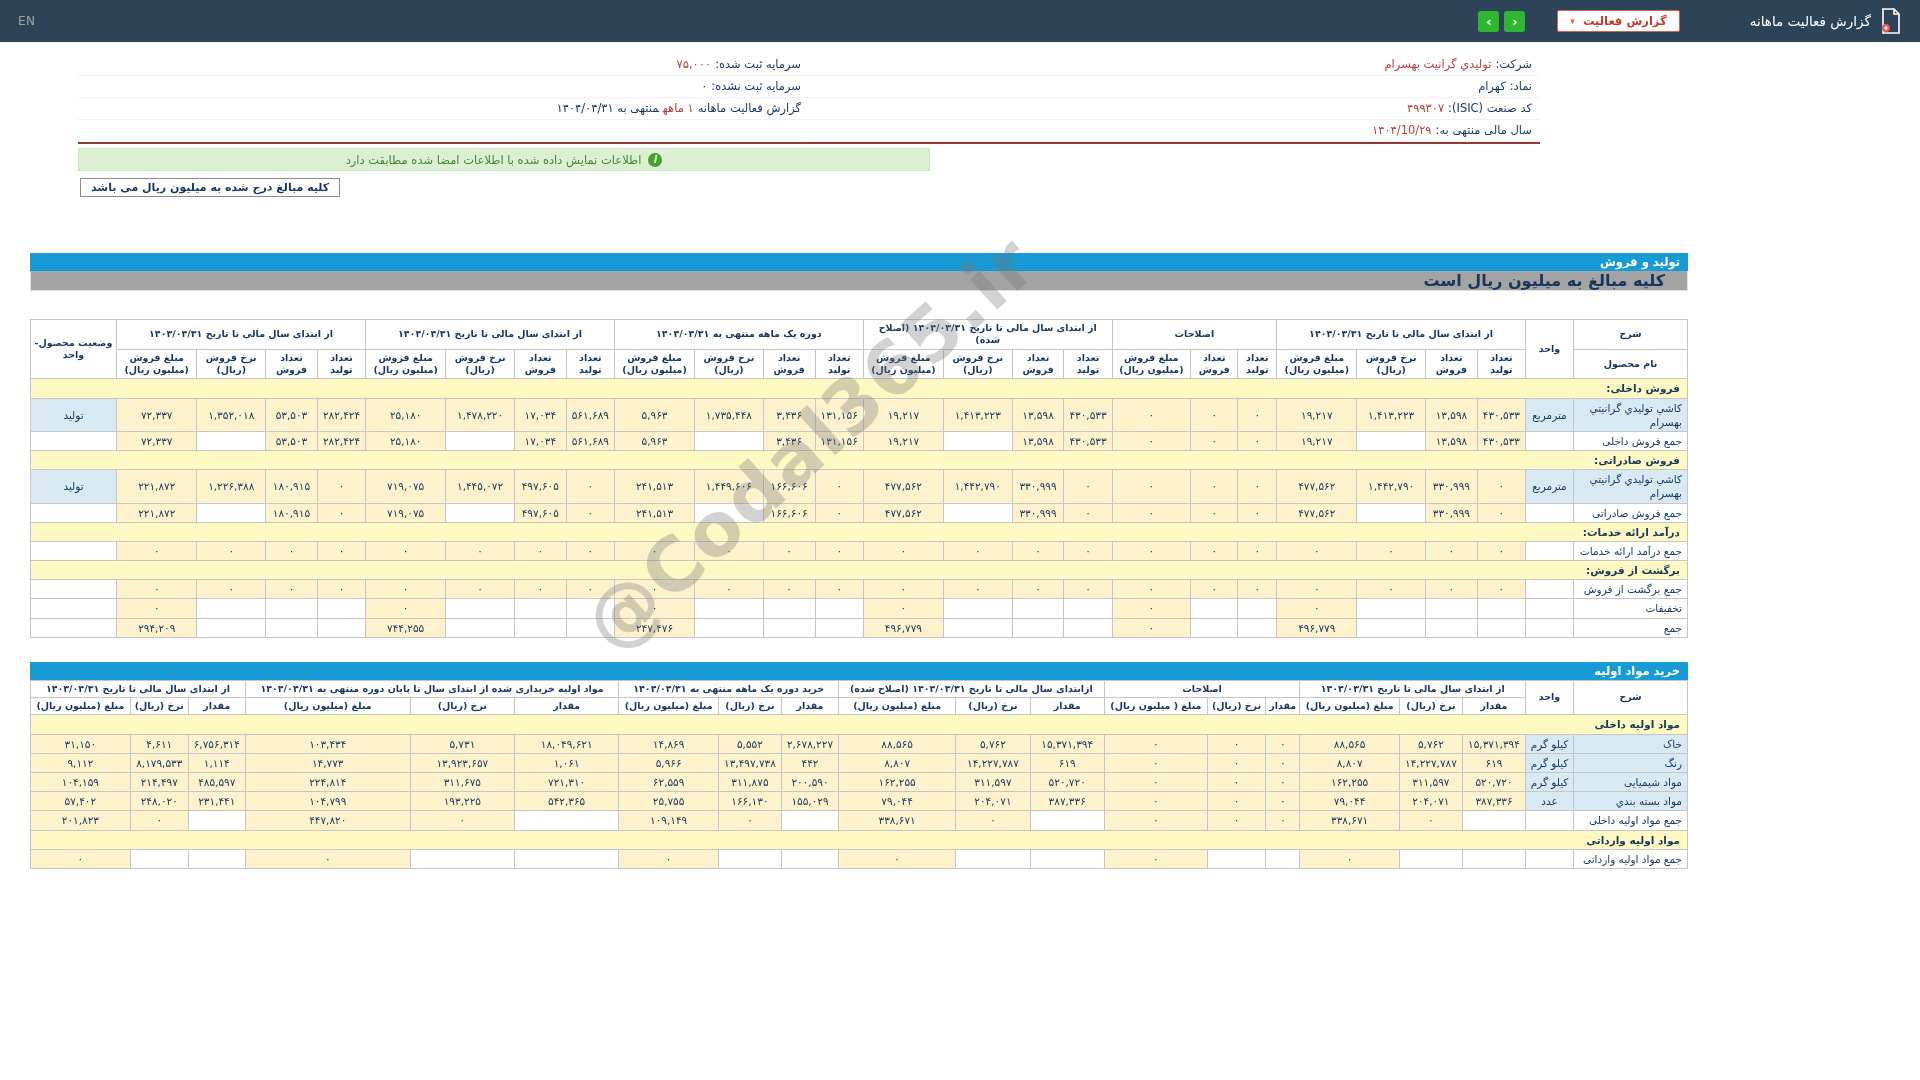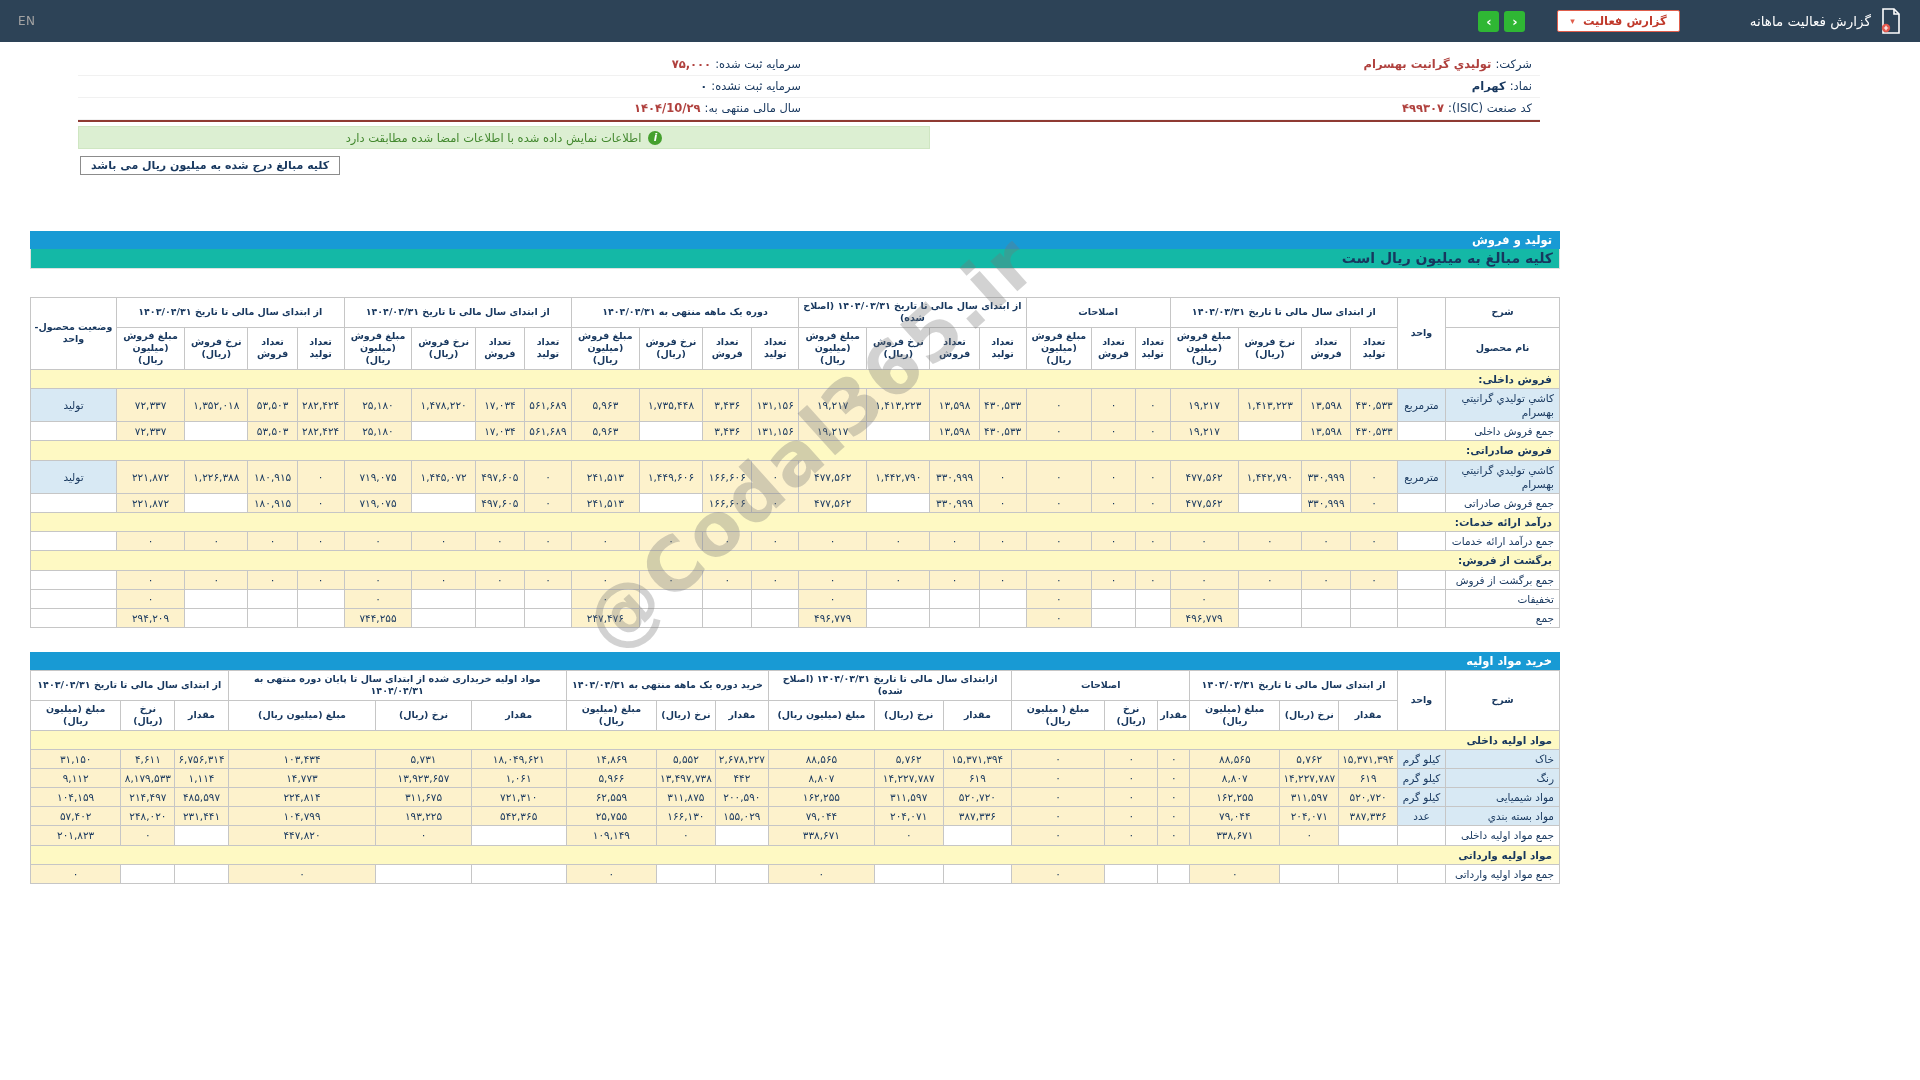--- a/index.html
+++ b/index.html
@@ -20,35 +20,35 @@
 .nav-btn{width:21px;height:21px;background:#2fb734;border:none;border-radius:3px;color:#fff;font-weight:bold;
   font-size:13px;line-height:1;cursor:pointer;display:flex;align-items:center;justify-content:center;font-family:inherit;}
 .en-link{color:#a3a3a3;font-size:12px;text-decoration:none;cursor:pointer;letter-spacing:.5px;}
 
 .info-block{width:1462px;margin:12px auto 0 78px;border-bottom:2px solid #8f3a32;}
 .info-grid{display:grid;grid-template-columns:1fr 1fr;}
 .info-line{padding:2px 8px;font-size:11.5px;line-height:17px;border-bottom:1px solid #f1f1f1;background:#fff;white-space:nowrap;}
 .info-line .lbl{font-weight:normal;color:#17375e;}
 .info-line .red{color:#b0413e;}
 .info-line .plain{color:#17375e;}
-.info-line span{margin-left:4px;font-weight:bold;}
+.info-line span{margin-left:4px;}
 
 .notice-bar{width:852px;margin:4px auto 0 78px;background:#dcefd2;border:1px solid #cfe6c2;color:#43882f;
   font-size:11.5px;height:23px;display:flex;align-items:center;justify-content:center;gap:7px;}
 .info-icon{width:14px;height:14px;border-radius:50%;background:#45a02e;color:#fff;font-size:10px;font-weight:bold;
   display:flex;align-items:center;justify-content:center;font-style:italic;flex:0 0 auto;}
 .amounts-note{display:table;margin:7px auto 0 80px;border:1px solid #8c8c8c;padding:2px 10px;font-size:11px;
   font-weight:bold;color:#17375e;background:#fff;}
 
-.main{width:1530px;margin:16px auto 0 30px;}
+.main{width:1658px;margin:16px auto 0 30px;}
 .section-header{background:#189ad4;color:#fff;font-weight:bold;font-size:11.5px;padding:2px 8px;line-height:14px;}
 .section-header.first{margin-top:56px;}
 .section-header.second{margin-top:24px;}
-.section-subtitle{border:1px solid #e0e0e0;border-top:none;font-weight:bold;font-size:14px;color:#17375e;
-  padding:2px 6px;background:#14b8a6;margin-bottom:28px;line-height:15px;}
+.section-subtitle{border:1px solid #e0e0e0;border-top:none;font-weight:bold;font-size:16px;color:#17375e;
+  padding:2px 22px;background:#a3a3a3;margin-bottom:28px;line-height:15px;}
 
 .data-table{width:100%;border-collapse:collapse;table-layout:auto;background:#fff;}
 .data-table th,.data-table td{border:1px solid #c6c6c6;padding:2px 3px;color:#17375e;vertical-align:middle;text-align:center;}
 .data-table th{font-weight:bold;background:#fff;font-size:9.5px;line-height:1.3;padding:2px 2px;}
 .data-table td{font-size:10.5px;line-height:1.35;}
 .data-table td.section{background:#fef9c3;text-align:right;font-weight:bold;padding-right:7px;}
 .data-table td.wheat{background:#fdf2cc;}
 .data-table td.empty{background:#fff;}
 .data-table td.bluec{background:#d8e9f4;}
 .data-table .name-cell{width:114px;min-width:114px;text-align:right;padding-right:5px;}
@@ -84,20 +84,21 @@
   <a class="en-link">EN</a>
 </div>
 
 <div class="info-block">
   <div class="info-grid" id="info-grid">
       <div class="info-line"><span class="lbl">شرکت:</span><span class="red">توليدي گرانيت بهسرام</span></div>
       <div class="info-line"><span class="lbl">سرمایه ثبت شده:</span><span class="red">۷۵,۰۰۰</span></div>
       <div class="info-line"><span class="lbl">نماد:</span><span class="plain">کهرام</span></div>
       <div class="info-line"><span class="lbl">سرمایه ثبت نشده:</span><span class="plain">۰</span></div>
       <div class="info-line"><span class="lbl">کد صنعت (ISIC):</span><span class="red">۴۹۹۳۰۷</span></div>
+      <div class="info-line"><span class="lbl">گزارش فعالیت ماهانه</span><span class="red">۱ ماهه</span><span class="lbl">منتهی به ۱۴۰۴/۰۴/۳۱</span></div>
       <div class="info-line"><span class="lbl">سال مالی منتهی به:</span><span class="red">۱۴۰۴/10/۲۹</span></div>
     </div>
 </div>
 
 <div class="notice-bar">
   <span class="info-icon">i</span>
   <span>اطلاعات نمایش داده شده با اطلاعات امضا شده مطابقت دارد</span>
 </div>
 
 <div class="amounts-note">کلیه مبالغ درج شده به میلیون ریال می باشد</div>

